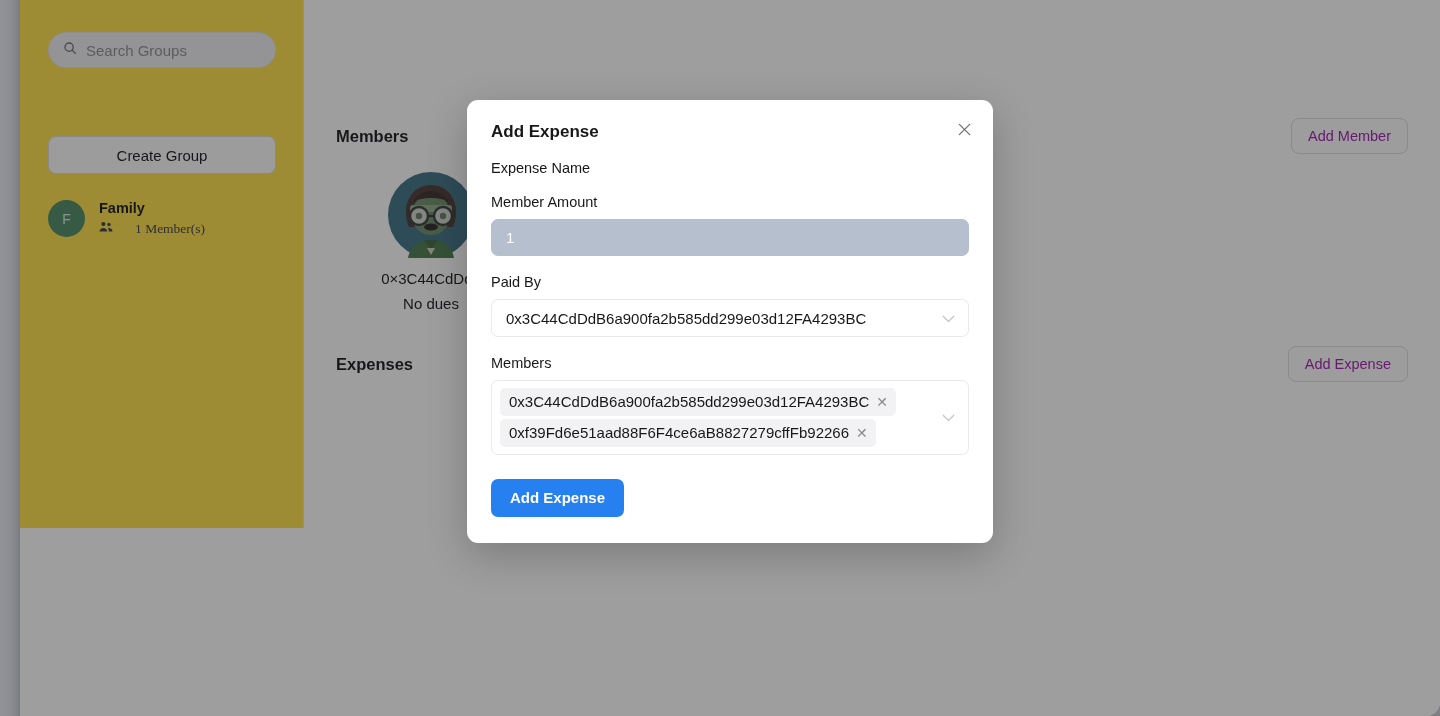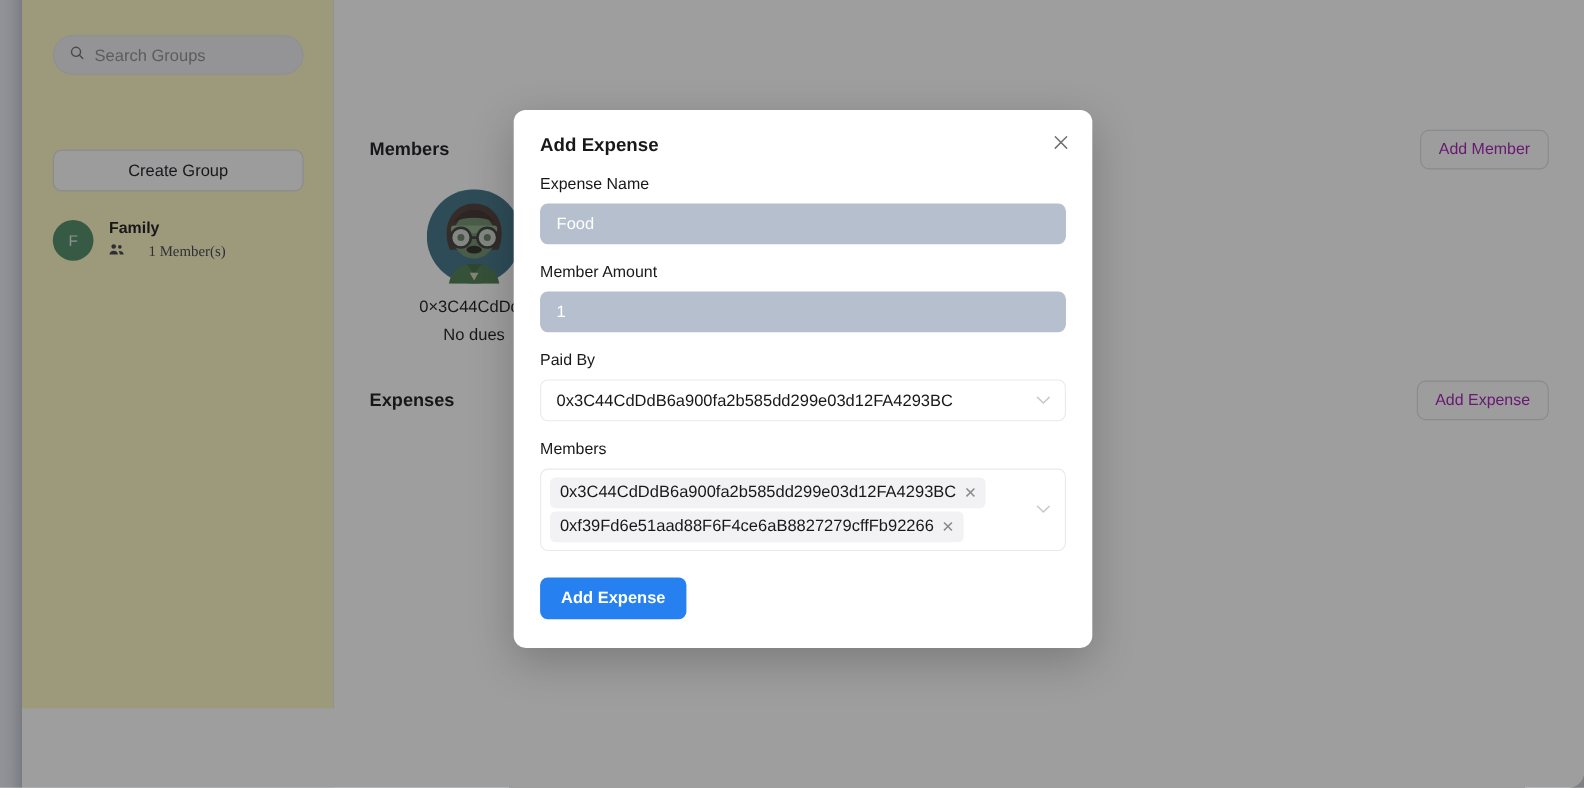--- a/index.html
+++ b/index.html
@@ -33,22 +33,22 @@
     width: 1420px; height: 716px;
     background: #ffffff;
     border-radius: 0 0 14px 0;
     overflow: hidden;
   }
 
   
   .sidebar {
     position: absolute;
     left: 0; top: 0;
-    width: 284px; height: 644px;
-    background: #fef9c3;
+    width: 284px; height: 528px;
+    background: #fde047;
     border-right: 1px solid #e6e6e8;
     padding: 0 28px;
   }
 
   .search-box {
     position: absolute;
     left: 28px; top: 32px;
     width: 228px; height: 36px;
     background: #eeeef0;
     border: 1px solid #e4e4e7;
@@ -392,21 +392,20 @@
   <div class="modal-close">
     <svg width="15" height="15" viewBox="0 0 16 16">
       <line x1="2.5" y1="2.5" x2="13.5" y2="13.5" stroke="#6f6f75" stroke-width="1.4" stroke-linecap="round"></line>
       <line x1="13.5" y1="2.5" x2="2.5" y2="13.5" stroke="#6f6f75" stroke-width="1.4" stroke-linecap="round"></line>
     </svg>
   </div>
 
   
   <div class="field-block">
     <div class="field-label">Expense Name</div>
-    <input class="text-input selected" type="text" value="Food" style="">
   </div>
 
   
   <div class="field-block">
     <div class="field-label">Member Amount</div>
     <input class="text-input selected" type="text" value="1" style="">
   </div>
 
   
   <div class="field-block">

